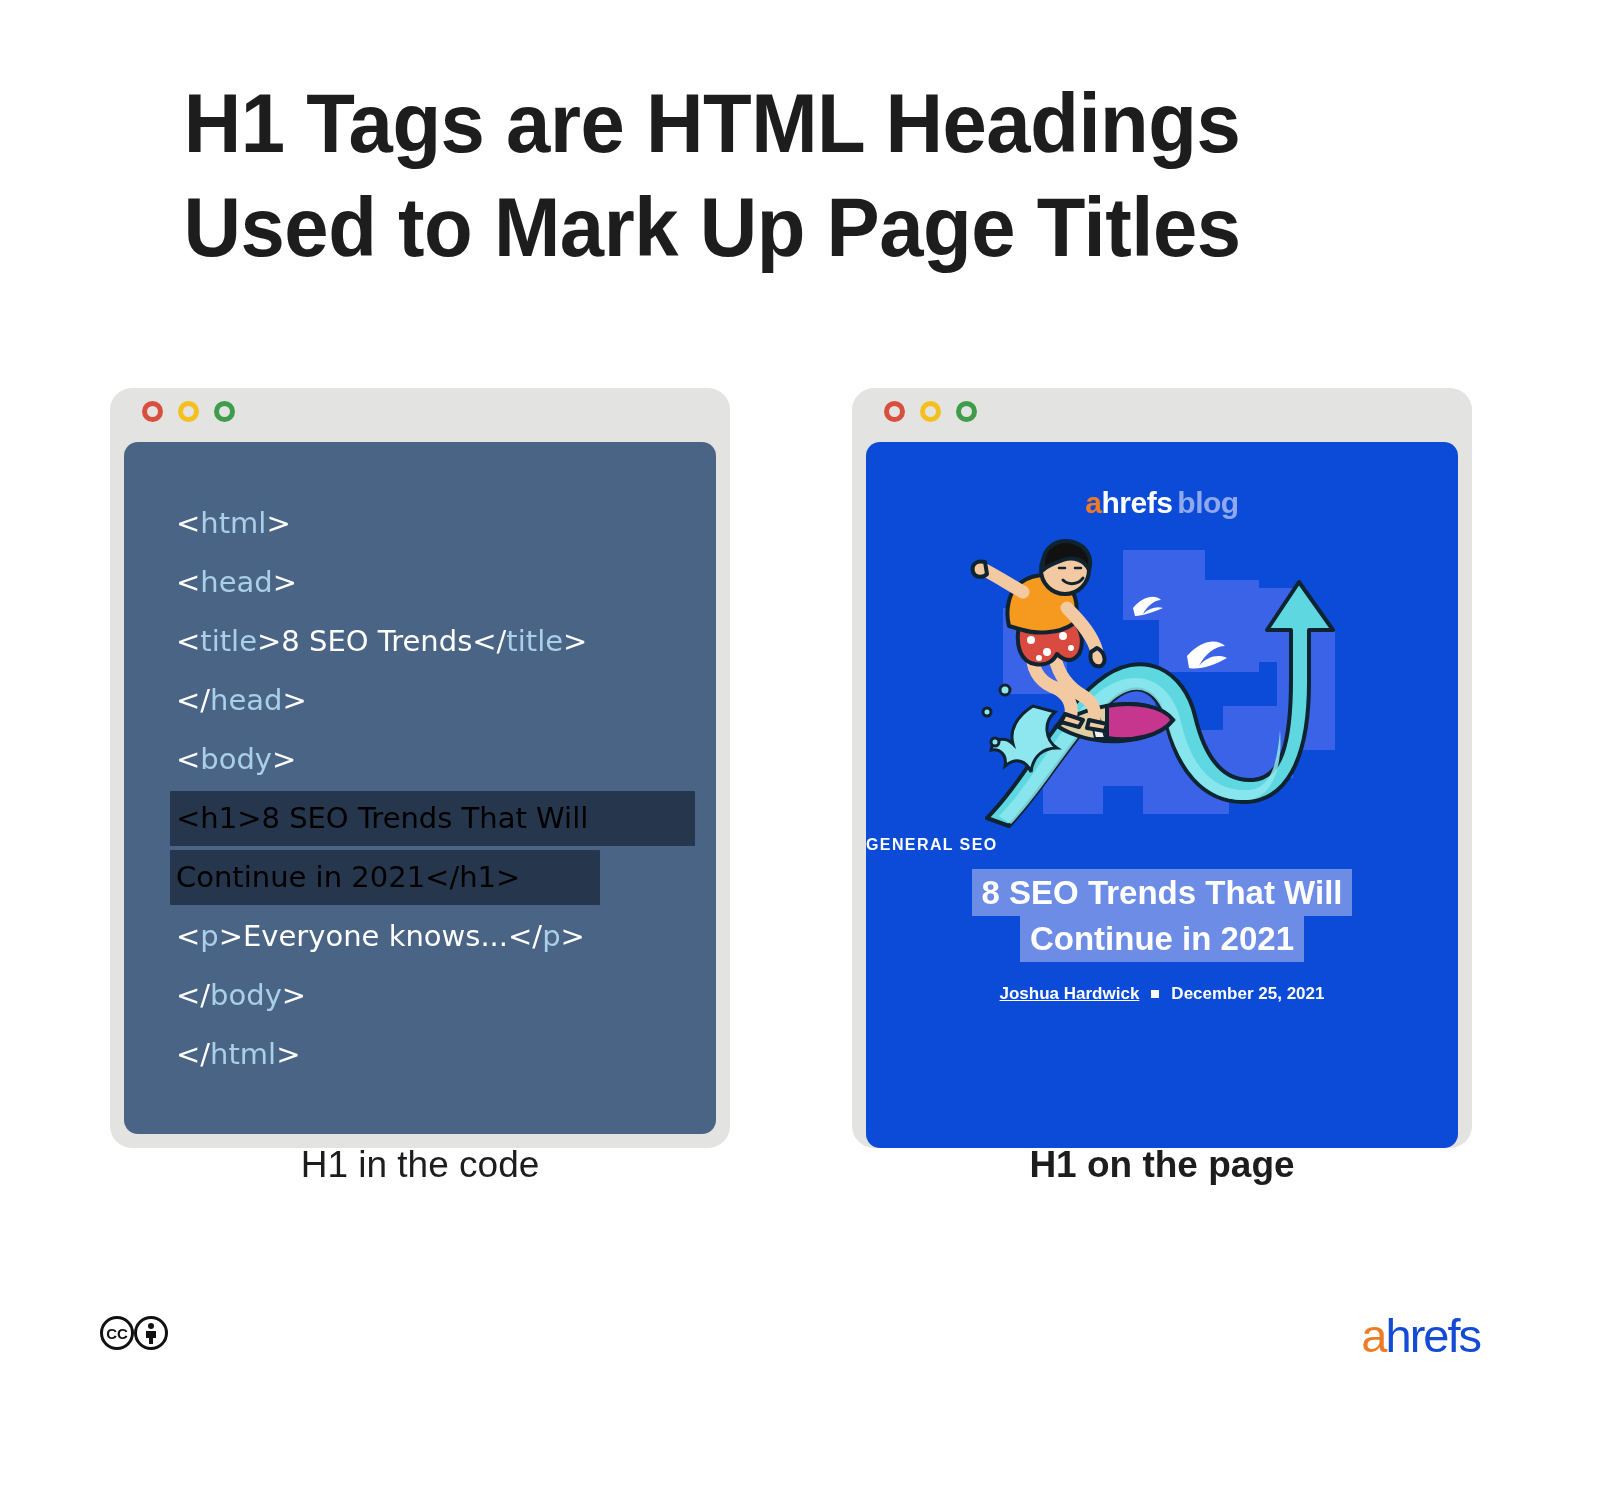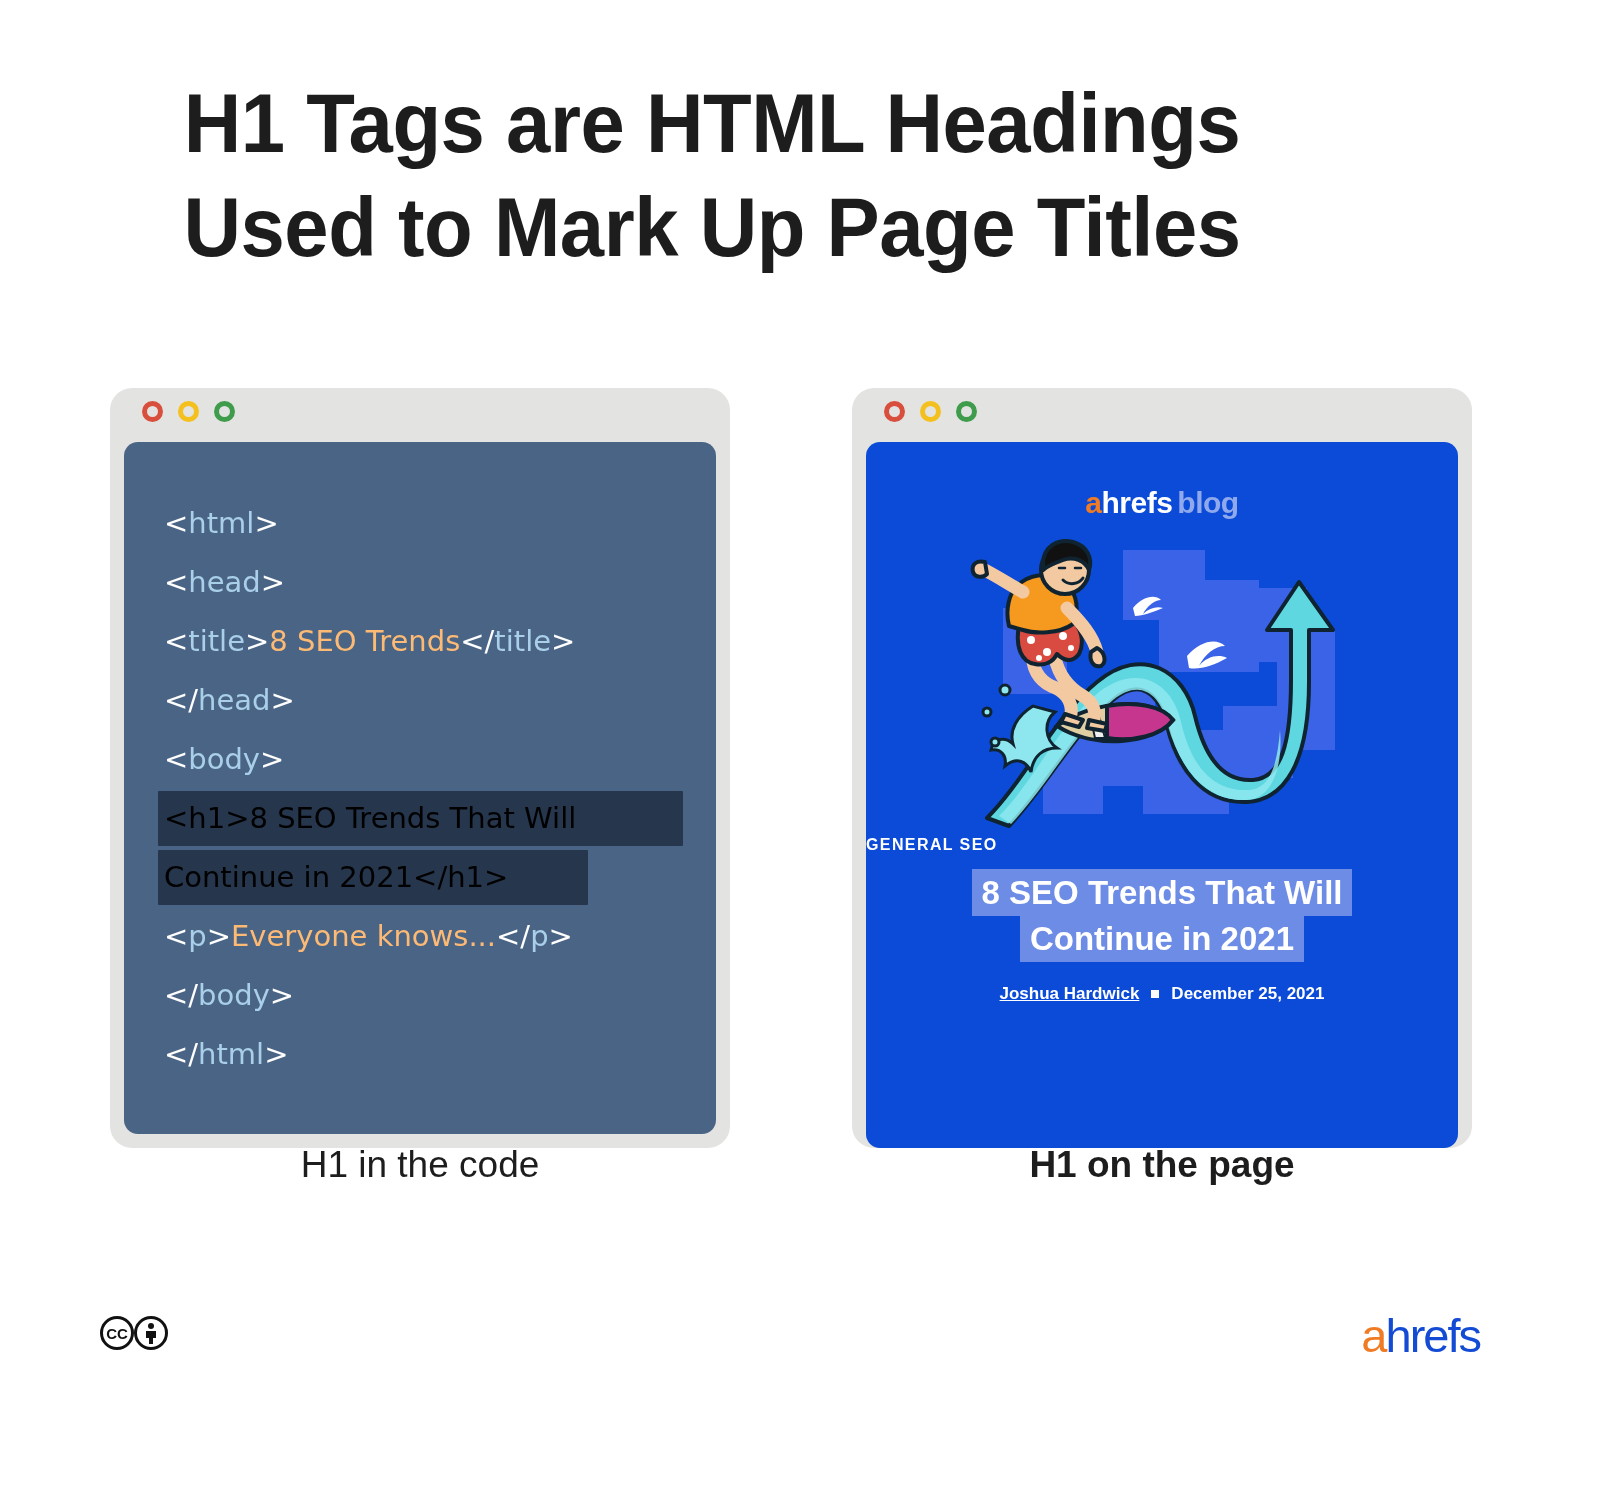--- a/index.html
+++ b/index.html
@@ -84,34 +84,34 @@
   
   .code-area {
     position: absolute;
     left: 14px;
     top: 54px;
     width: 592px;
     height: 692px;
     background: #4a6485;
     border-radius: 14px;
     box-sizing: border-box;
-    padding: 52px 0 0 4px;
+    padding: 52px 0 0 16px;
     overflow: hidden;
   }
   .code-line {
     font-family: "DejaVu Sans", sans-serif;
     font-size: 29px;
     line-height: 59px;
     white-space: nowrap;
     padding-left: 36px;
     color: #ffffff;
   }
   .code-line .tag  { color: #a9cfe9; }
   .code-line .brk  { color: #ffffff; }
-  .code-line .txt  { color: #fdba74; }
+  .code-line .txt  { color: #ffffff; }
 
   .hl-block {
     position: relative;
     margin-top: 0;
     text-decoration: underline;
   }
   .hl-row {
     position: relative;
     height: 59px;
     line-height: 59px;

